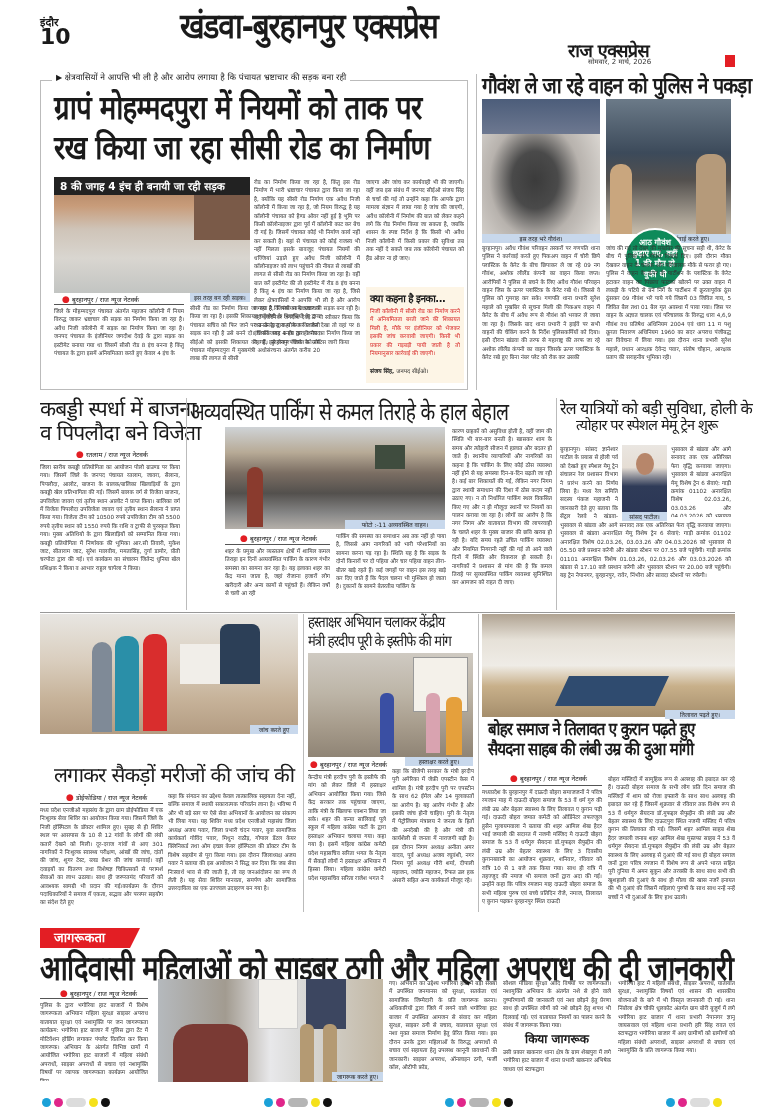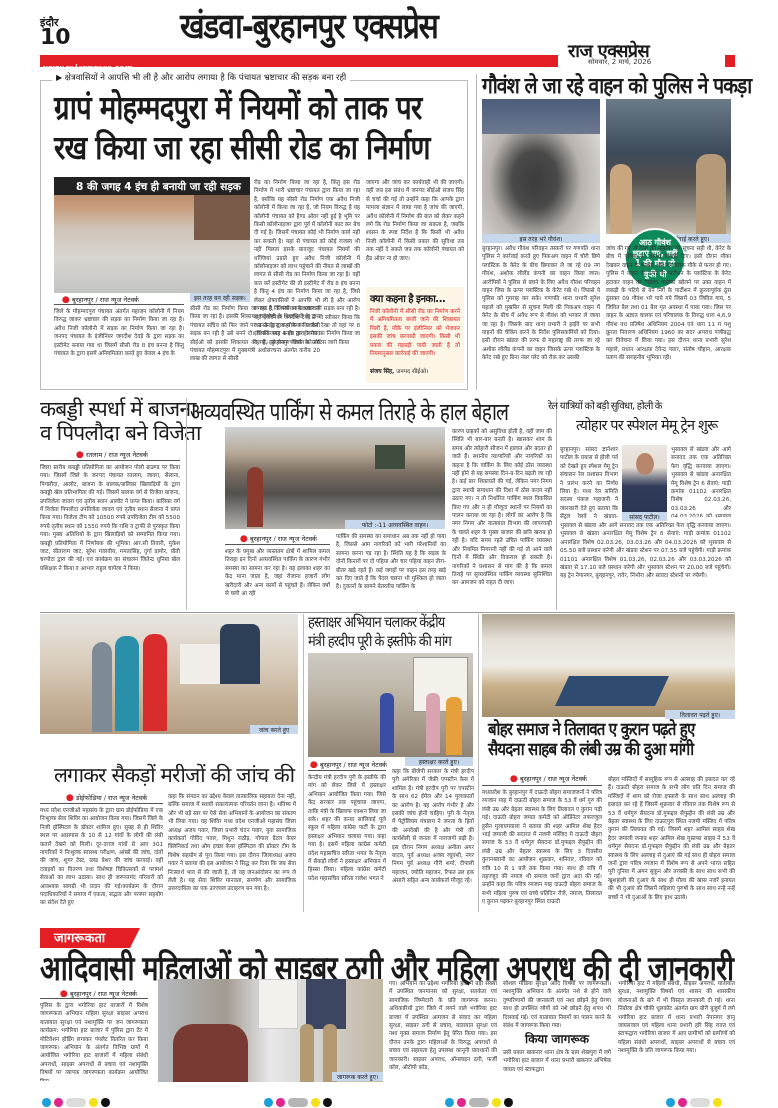--- a/index.html
+++ b/index.html
@@ -43,36 +43,33 @@
 </style>
 </head>
 <body>
 
 <div class="page">
 
   <div class="abs city">इंदौर</div>
   <div class="abs pnum">10</div>
   <div class="abs mast-title serif">खंडवा-बुरहानपुर एक्सप्रेस</div>
   <div class="abs brand serif">राज एक्सप्रेस</div>
-  <div class="abs redbar">
-    <span>www.rajexpress.com</span>
-  </div>
   <div class="abs date">सोमवार, 2 मार्च, 2026</div>
   <div class="abs redsq"></div>
 
   <div class="abs box" style="left:0;top:80px;width:428px;height:310px;"></div>
   <div class="abs kicker" style="left:12px;top:71px;background:#fff;padding:0 4px;">
     <span style="font-size:8px;">▶</span>
     <span>क्षेत्रवासियों ने आपत्ति भी ली है और आरोप लगाया है कि पंचायत भ्रष्टाचार की सड़क बना रही</span>
   </div>
   <div class="abs head" style="left:14px;top:90px;font-size:33px;transform:scaleX(0.84);transform-origin:left top;">ग्रापं मोहम्मदपुरा में नियमों को ताक पर</div>
   <div class="abs head" style="left:14px;top:130px;font-size:33px;transform:scaleX(0.84);transform-origin:left top;">रख किया जा रहा सीसी रोड का निर्माण</div>
 
   <div class="photo" style="left:14px;top:177px;width:196px;height:116px;background:linear-gradient(180deg,#a77a5a 0%,#c89c7a 25%,#cfc4b8 45%,#d9d6d0 70%,#c2c4c2 100%);">
-    <div style="position:absolute;left:0;top:0;width:196px;height:18px;background:#222;color:#fff;font-size:10.5px;font-weight:bold;line-height:18px;padding-left:22px;white-space:nowrap;">8 की जगह 4 इंच ही बनायी जा रही सड़क</div>
+    <div style="position:absolute;left:0;top:0;width:196px;height:18px;background:#222;color:#fff;font-size:10.5px;font-weight:bold;line-height:18px;padding-left:6px;white-space:nowrap;">8 की जगह 4 इंच ही बनायी जा रही सड़क</div>
     <div style="position:absolute;left:140px;top:18px;width:56px;height:45px;background:#7a5a48;"></div>
   </div>
   <div class="caption" style="left:150px;top:293px;width:60px;">इस तरह बन रही सड़क।</div>
   <div class="abs byline" style="left:22px;top:294px;"><span class="dot">●</span> <span>बुरहानपुर / राज न्यूज नेटवर्क</span></div>
   <div class="rule" style="left:14px;top:304px;width:130px;"></div>
   <div class="abs body" style="left:14px;top:307px;width:130px;height:78px;">जिले के मोहम्मदपुरा पंचायत अंतर्गत महाजन कॉलोनी में नियम विरुद्ध जाकर भ्रष्टाचार की सड़क का निर्माण किया जा रहा है। अवैध निजी कॉलोनी में सड़क का निर्माण किया जा रहा है। जनपद पंचायत के इंजीनियर जगदीश देवड़े के द्वारा सड़क का इस्टीमेट बनाया गया था जिसमें सीसी रोड 8 इंच बनना है किंतु पंचायत के द्वारा इसमें अनियमितता करते हुए केवल 4 इंच के</div>
   <div class="abs body" style="left:150px;top:304px;width:130px;height:81px;">सीसी रोड का निर्माण किया जा रहा है, जिसमें भारी भ्रष्टाचार किया जा रहा है। इसकी शिकायत कॉलोनी के निवासियों के द्वारा पंचायत सचिव को फिर जाने पर उनके द्वारा कहा गया कि जैसी सड़क बन रही है उसे बनने दो। जिसके बाद उनके द्वारा जनपद सीईओ को इसकी शिकायत की गई। बुरहानपुर जिले के ग्राम पंचायत मोहम्मदपुरा में मुख्यमंत्री अधोसंरचना अंतर्गत करीब 20 लाख की लागत से सीसी</div>
   <div class="abs body" style="left:214px;top:178px;width:106px;height:208px;">रोड का निर्माण किया जा रहा है, किंतु इस रोड निर्माण में भारी भ्रष्टाचार पंचायत द्वारा किया जा रहा है, क्योंकि यह सीसी रोड निर्माण एक अवैध निजी कॉलोनी में किया जा रहा है, जो नियम विरुद्ध है यह कॉलोनी पंचायत को हैण्ड ओवर नहीं हुई है भूमि पर किसी कॉलोनाइजर द्वारा पूर्व में कॉलोनी काट कर बेच दी गई है। जिसमें पंचायत कोई भी निर्माण कार्य नहीं कर सकती है। यहां से पंचायत को कोई राजस्व भी नहीं मिलता इसके बावजूद पंचायत नियमों की धज्जियां उड़ाते हुए अवैध निजी कॉलोनी में कॉलोनाइजर को लाभ पहुंचाने की नीयत से लाखों की लागत से सीसी रोड का निर्माण किया जा रहा है। वहीं बात करें इस्टीमेट की तो इस्टीमेट में रोड 8 इंच बनना है किंतु 4 इंच का निर्माण किया जा रहा है, जिसे लेकर क्षेत्रवासियों ने आपत्ति भी ली है और आरोप लगाया है कि पंचायत भ्रष्टाचार की सड़क बना रही है। वहीं इंजीनियर जगदीश देवड़े ने भी स्वीकार किया कि जब उनके द्वारा मौके पर जाकर देखा तो वहां पर 8 इंच की जगह 4 इंच का ही रोड का निर्माण किया जा रहा है, इसे लेकर पंचायत को नोटिस जारी किया</div>
   <div class="abs body" style="left:326px;top:178px;width:98px;height:104px;">जाएगा और जांच कर कार्यवाही भी की जाएगी। वहीं जब इस संबंध में जनपद सीईओ संजय सिंह से चर्चा की गई तो उन्होंने कहा कि आपके द्वारा मामला संज्ञान में लाया गया है जांच की जाएगी, अवैध कॉलोनी में निर्माण की बात को लेकर कहने लगे कि रोड निर्माण किया जा सकता है, जबकि शासन के स्पष्ट निर्देश है कि किसी भी अवैध निजी कॉलोनी में किसी प्रकार की सुविधा तब तक नहीं दे सकते जब तक कॉलोनी पंचायत को हैंड ओवर ना हो जाए।</div>
 
@@ -112,21 +109,21 @@
     <div style="position:absolute;left:150px;top:18px;width:30px;height:24px;background:#3f4c3e;"></div>
   </div>
   <div class="caption" style="left:305px;top:520px;width:100px;">फोटो :-11 अव्यवस्थित वाहन।</div>
   <div class="abs byline" style="left:200px;top:533px;"><span class="dot">●</span> <span>बुरहानपुर / राज न्यूज नेटवर्क</span></div>
   <div class="rule" style="left:185px;top:544px;width:105px;"></div>
   <div class="abs body" style="left:185px;top:547px;width:105px;height:60px;">शहर के प्रमुख और व्यस्ततम क्षेत्रों में शामिल कमल तिराहा इन दिनों अव्यवस्थित पार्किंग के कारण गंभीर समस्या का सामना कर रहा है। यह इलाका शहर का केंद्र माना जाता है, जहां रोजाना हजारों लोग खरीदारी और अन्य कामों से पहुंचते हैं। लेकिन वर्षों से चली आ रही</div>
   <div class="abs body" style="left:296px;top:532px;width:110px;height:75px;">पार्किंग की समस्या का समाधान अब तक नहीं हो पाया है, जिससे आम नागरिकों को भारी परेशानियों का सामना करना पड़ रहा है। स्थिति यह है कि सड़क के दोनों किनारों पर दो पहिया और चार पहिया वाहन तीरा-बीतर खड़े रहते हैं। कई जगहों पर वाहन इस तरह खड़े कर दिए जाते हैं कि पैदल चलना भी मुश्किल हो जाता है। दुकानों के सामने बेतरतीब पार्किंग के</div>
   <div class="abs body" style="left:412px;top:427px;width:100px;height:180px;">कारण ग्राहकों को असुविधा होती है, वहीं जाम की स्थिति भी बार-बार बनती है। खासकर शाम के समय और त्योहारी सीजन में हालात और बदतर हो जाते हैं। स्थानीय व्यापारियों और नागरिकों का कहना है कि पार्किंग के लिए कोई ठोस व्यवस्था नहीं होने से यह समस्या दिन-ब-दिन बढ़ती जा रही है। कई बार शिकायतें की गईं, लेकिन नगर निगम द्वारा स्थायी समाधान की दिशा में ठोस कदम नहीं उठाए गए। न तो निर्धारित पार्किंग स्थल विकसित किए गए और न ही मौजूदा स्थानों पर नियमों का पालन कराया जा रहा है। लोगों का आरोप है कि नगर निगम और यातायात विभाग की लापरवाही के चलते शहर के मुख्य बाजार की छवि खराब हो रही है। यदि समय रहते उचित पार्किंग व्यवस्था और नियमित निगरानी नहीं की गई तो आने वाले दिनों में स्थिति और विकराल हो सकती है। नागरिकों ने प्रशासन से मांग की है कि कमल तिराहे पर सुव्यवस्थित पार्किंग व्यवस्था सुनिश्चित कर आमजन को राहत दी जाए।</div>
   <div class="vrule" style="left:516px;top:398px;height:212px;"></div>
 
-  <div class="abs headlight" style="left:508px;top:400px;font-size:10px;">रेल यात्रियों को बड़ी सुविधा, होली के</div>
+  <div class="abs headlight" style="left:520px;top:400px;font-size:16px;">रेल यात्रियों को बड़ी सुविधा, होली के</div>
   <div class="abs headlight" style="left:536px;top:418px;font-size:14.5px;">त्योहार पर स्पेशल मेमू ट्रेन शुरू</div>
   <div class="abs body" style="left:520px;top:445px;width:58px;height:74px;">बुरहानपुर। सांसद ज्ञानेश्वर पाटील के प्रयास से होली पर्व को देखते हुए स्पेशल मेमू ट्रेन संचालन रेल प्रशासन विभाग ने प्रारंभ करने का निर्णय लिया है। मध्य रेल समिति सदस्य पंकज महाजनी ने जानकारी देते हुए बताया कि सेंट्रल रेलवे ने खंडवा-भुसावल के बीच 6 फेरे होली स्पेशल मेमू ट्रेन चलाकर रेल यात्रियों को बड़ी सुविधा दी है। सांसद ज्ञानेश्वर पाटील लगातार महाप्रबंधक सेंट्रल रेलवे मुंबई और डीआरएम भुसावल को मांग करते आ रहे थे कि खंडवा से कई घंटों मेमू का रैक फ्री खड़ा रहता है इसका फेरे बढ़ाकर सदुपयोग किया जाना चाहिए। जिसके बाद आगामी समय में स्थाई रूप से</div>
   <div class="photo" style="left:582px;top:445px;width:45px;height:75px;background:linear-gradient(180deg,#eae6e1 0%,#e5ddd4 30%,#2f3b58 55%,#2a3554 100%);">
     <div style="position:absolute;left:14px;top:8px;width:18px;height:22px;border-radius:50%;background:#b7866a;"></div>
   </div>
   <div class="caption" style="left:582px;top:512px;width:45px;">सांसद पाटील।</div>
   <div class="abs body" style="left:631px;top:445px;width:60px;height:72px;">भुसावल से खंडवा और आगे सनावद तक एक अतिरिक्त फेरा वृद्धि करवाया जाएगा। भुसावल से खंडवा अनारक्षित मेमू विशेष ट्रेन 6 सेवाएं: गाड़ी क्रमांक 01102 अनारक्षित विशेष 02.03.26, 03.03.26 और 04.03.2026 को भुसावल से 05.50 बजे प्रस्थान करेगी और खंडवा स्टेशन पर 07.55 बजे पहुंचेगी। गाड़ी क्रमांक 01101 अनारक्षित विशेष 01.03.26, 02.03.26 और 03.03.2026 को खंडवा से 17.10 बजे प्रस्थान करेगी और भुसावल स्टेशन पर 20.00 बजे पहुंचेगी। यह ट्रेन नेपानगर, बुरहानपुर, रावेर, निंभोरा और सावदा स्टेशनों पर रुकेगी।</div>
   <div class="abs body" style="left:520px;top:521px;width:171px;height:86px;">भुसावल से खंडवा और आगे सनावद तक एक अतिरिक्त फेरा वृद्धि करवाया जाएगा। भुसावल से खंडवा अनारक्षित मेमू विशेष ट्रेन 6 सेवाएं: गाड़ी क्रमांक 01102 अनारक्षित विशेष 02.03.26, 03.03.26 और 04.03.2026 को भुसावल से 05.50 बजे प्रस्थान करेगी और खंडवा स्टेशन पर 07.55 बजे पहुंचेगी। गाड़ी क्रमांक 01101 अनारक्षित विशेष 01.03.26, 02.03.26 और 03.03.2026 को खंडवा से 17.10 बजे प्रस्थान करेगी और भुसावल स्टेशन पर 20.00 बजे पहुंचेगी। यह ट्रेन नेपानगर, बुरहानपुर, रावेर, निंभोरा और सावदा स्टेशनों पर रुकेगी।</div>
 
   <div class="rule" style="left:0;top:612px;width:695px;background:#999;"></div>

